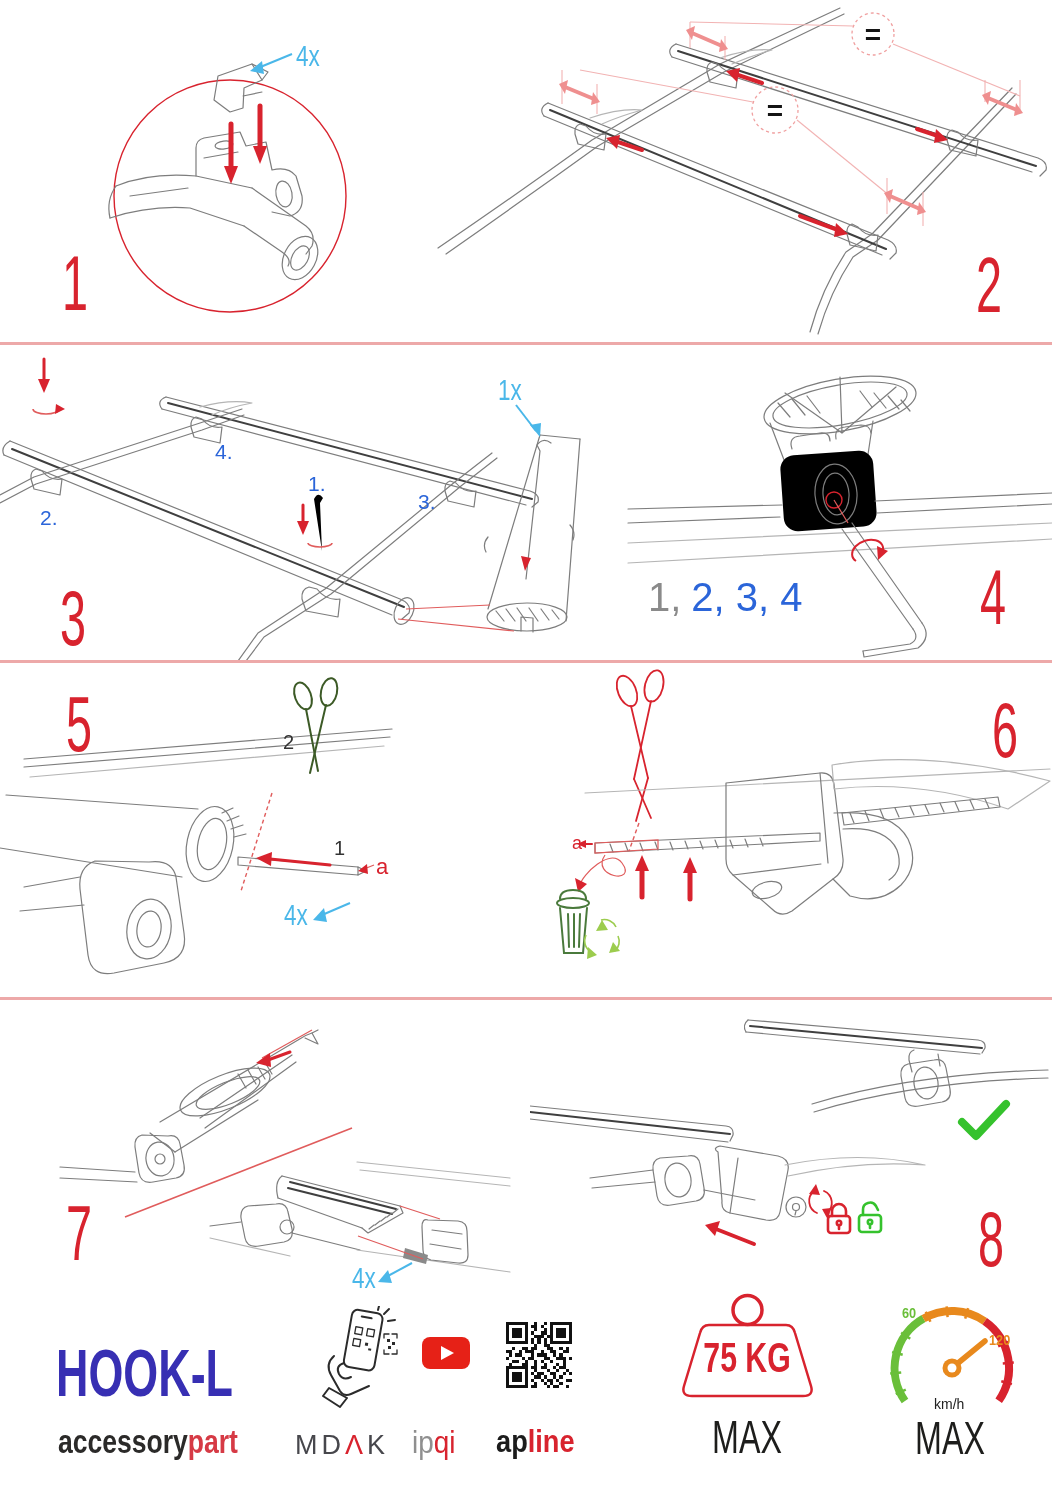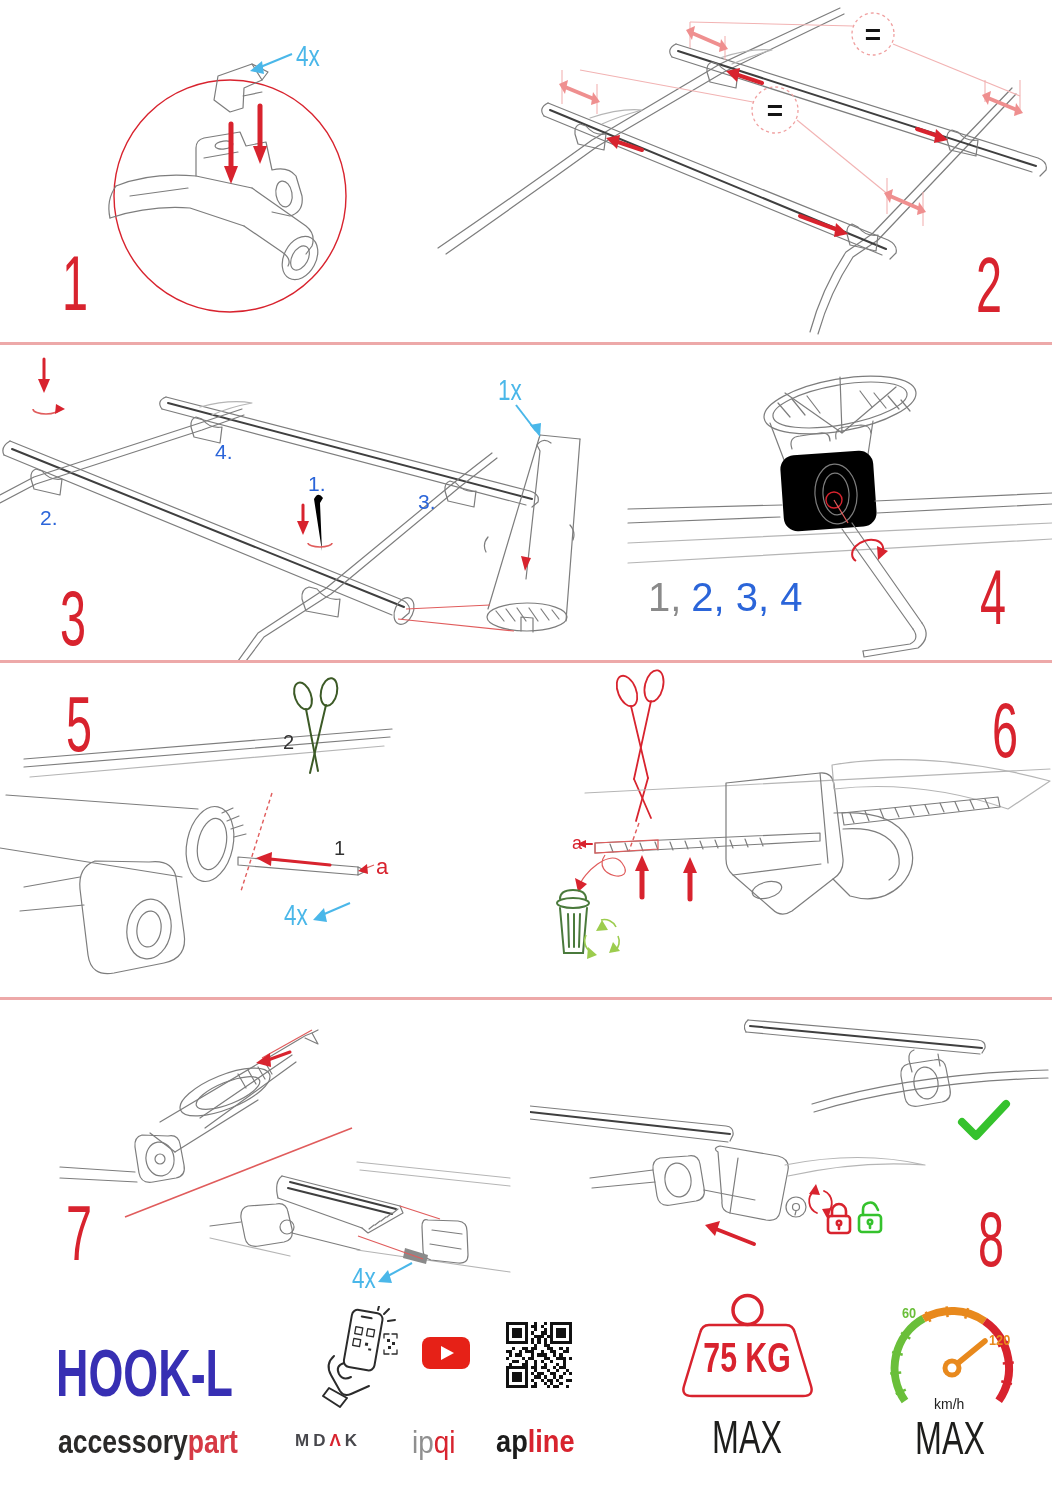--- a/index.html
+++ b/index.html
@@ -53,21 +53,21 @@
   .seq-blue{fill:#2b65d9;}
 
   
   .product{position:absolute;left:56px;top:1340px;font-size:66px;font-weight:600;color:#372fb3;
            transform:scaleX(.68);transform-origin:left top;line-height:1;white-space:nowrap;}
   .brand{position:absolute;left:58px;top:1424px;font-size:34px;font-weight:700;
          transform:scaleX(.78);transform-origin:left top;line-height:1;white-space:nowrap;}
   .brand-b{color:#2b2a29;}
   .brand-r{color:#d63a45;}
   .logo{position:absolute;line-height:1;white-space:nowrap;transform-origin:left top;}
-  .logo-mdak{left:295px;top:1432px;font-size:17px;font-weight:700;letter-spacing:4px;color:#47474c;}
+  .logo-mdak{left:295px;top:1432px;font-size:27px;font-weight:400;letter-spacing:4px;color:#47474c;}
   .logo-mdak .red{color:#d8232e;}
   .logo-ipqi{left:412px;top:1427px;font-size:31px;font-weight:400;color:#8f8f8f;transform:scaleX(.9);}
   .logo-ipqi .red{color:#d8232e;}
   .logo-apline{left:496px;top:1425px;font-size:32px;font-weight:600;color:#1c1c1c;transform:scaleX(.85);}
   .logo-apline .red{color:#d8232e;}
   .maxlbl{position:absolute;width:110px;text-align:center;font-size:46px;font-weight:500;color:#1d1d1b;
           transform:scaleX(.7);transform-origin:center top;line-height:1;}
   .w-red{stroke:#d8232e;fill:none;}
   .w-val{fill:#d8232e;font-size:42px;font-weight:700;}
   .g-green{stroke:#6abf3a;fill:none;stroke-width:8;}

